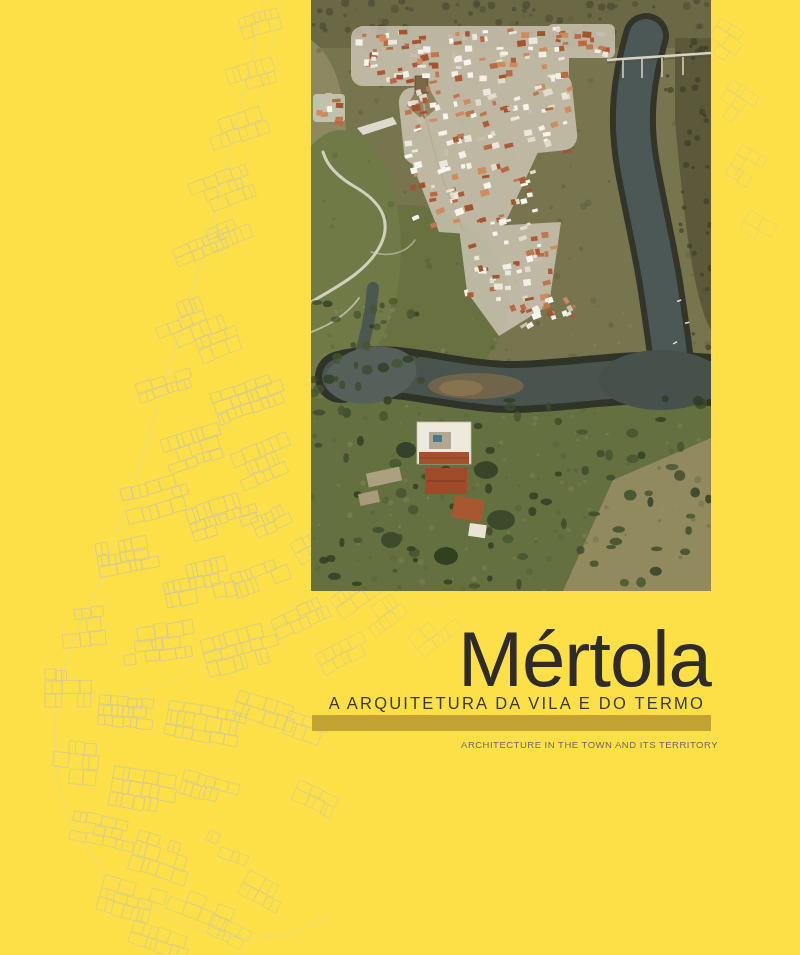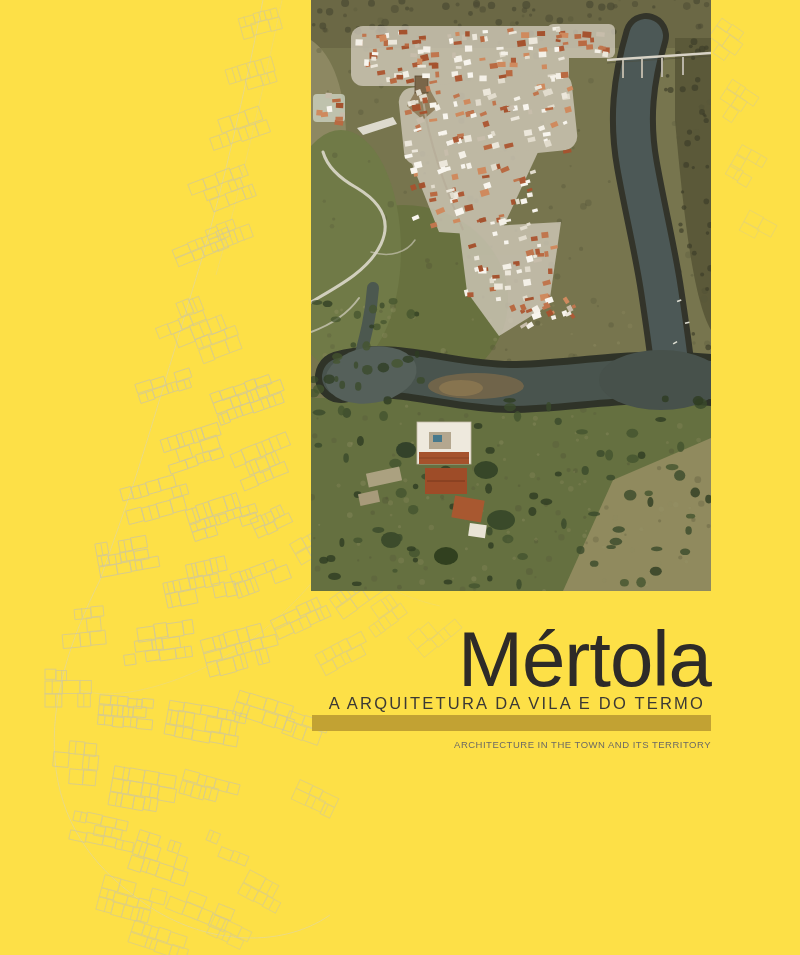--- a/index.html
+++ b/index.html
@@ -14,21 +14,21 @@
   
   .title-block{position:absolute;inset:0;z-index:2;pointer-events:none;}
   .book-title{position:absolute;top:620px;right:89px;margin:0;
       font-size:78px;line-height:78px;font-weight:300;letter-spacing:-1px;
       color:var(--title-color,#2e2b28);white-space:nowrap;}
   .subtitle-pt{position:absolute;top:688px;right:89px;margin:6px;
       font-size:16.5px;line-height:19px;font-weight:400;letter-spacing:2.2px;
       color:var(--subtitle-color,#3b3935);white-space:nowrap;}
   .accent-bar{position:absolute;left:312px;top:715px;width:399px;height:16px;
       background:var(--accent,#c2a233);}
-  .subtitle-en{position:absolute;top:739px;right:89px;margin:0;
+  .subtitle-en{position:absolute;top:739px;right:82px;margin:0;
       font-size:9.5px;line-height:12px;font-weight:400;letter-spacing:.5px;
       color:var(--subtitle-en-color,#6b6964);white-space:nowrap;}
 </style>
 </head>
 <body>
 
 <div class="cover">
 
   <svg id="plan-svg" viewBox="0 0 800 955" xmlns="http://www.w3.org/2000/svg">
     <g id="plan-streets" fill="none" stroke="#d6d3c8" stroke-width="0.8" opacity="0.6">

